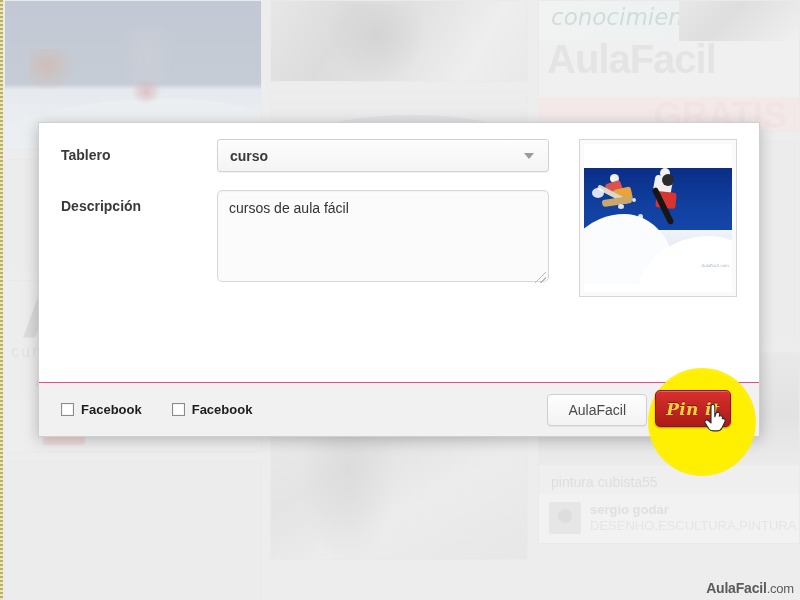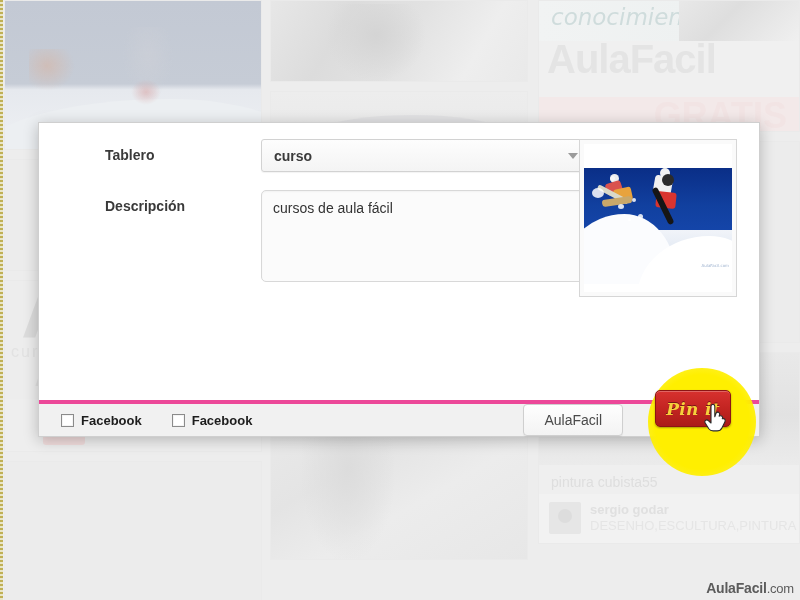--- a/index.html
+++ b/index.html
@@ -188,21 +188,21 @@
     flex:0 0 auto;
   }
   #modal-title {
     font-size:23px; font-weight:700; color:#2b2b2b; flex:1 1 auto;
   }
   #close-btn {
     font-size:21px; color:#9a9a9a; cursor:pointer; line-height:1;
     padding:4px 6px; user-select:none;
   }
 
-  #modal-body { flex:1 1 auto; padding: 16px 22px 0 22px; position:relative;margin-left:44px; }
+  #modal-body { flex:1 1 auto; padding: 16px 22px 0 22px; position:relative; }
 
   .field-row { display:flex; align-items:flex-start; }
   #row-tablero { margin-bottom:18px; }
   .field-label {
     width:156px; flex:0 0 auto; font-size:14px; font-weight:700; color:#3a3a3a;
     padding-top:8px;
   }
 
   #board-select {
     position:relative;
@@ -277,24 +277,24 @@
   #thumb-credit {
     position:absolute; right:3px; bottom:16%; font-size:4px; color:#9fb3cf;
     font-family:"DejaVu Sans", sans-serif;
   }
   .spray {
     position:absolute; border-radius:50%; background:#ffffff; opacity:.85;
   }
 
   
   #modal-footer {
-    flex:0 0 auto; height:36px;
+    flex:0 0 auto; height:54px;
     background:#f1f1f1;
-    border-top:4px solid #ec4899;
-    display:flex; align-items:center; padding: 0 22px; gap: 24px;
+    border-top:1px solid #ec4899;
+    display:flex; align-items:center; padding: 0 22px;
   }
   .chk-group { display:flex; align-items:center; gap:30px; flex:1 1 auto; }
   .chk-item { display:flex; align-items:center; gap:7px; cursor:pointer; }
   .chk-box {
     width:13px; height:13px; background:#ffffff;
     border:1px solid #8b8b8b; box-shadow: inset 0 0 0 1px #f4f4f4;
     flex:0 0 auto;
   }
   .chk-label { font-size:13px; font-weight:700; color:#1d1d1d; }
 

